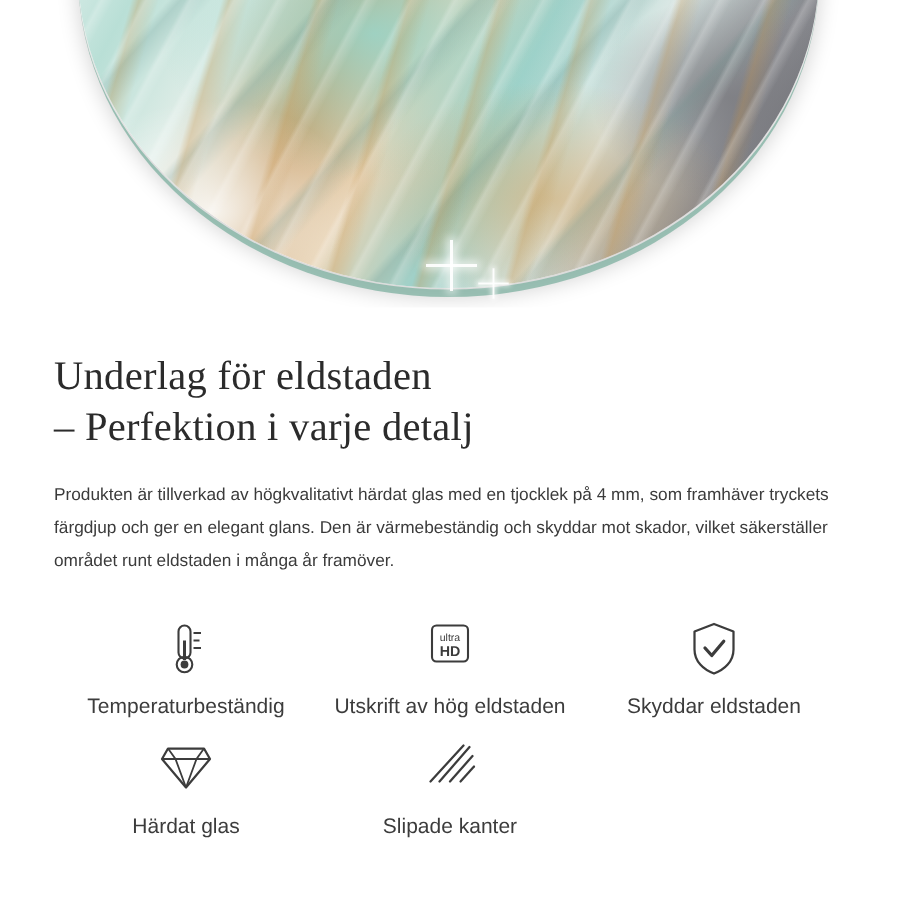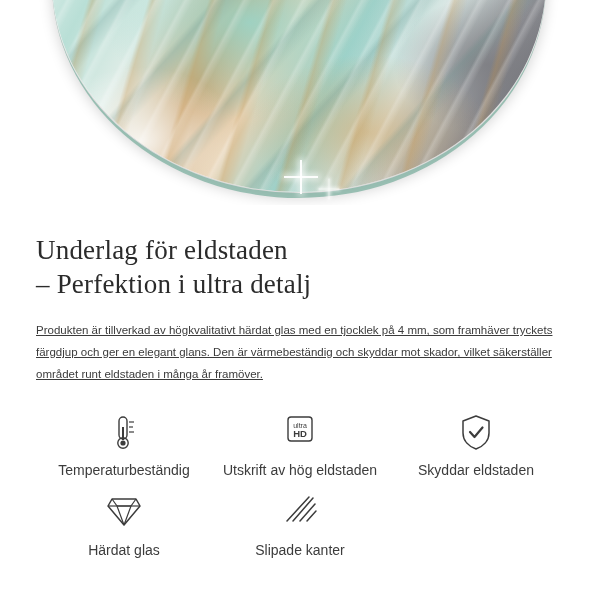--- a/index.html
+++ b/index.html
@@ -117,21 +117,20 @@
     letter-spacing: 0.2px;
   }
   .headline .line2 { display: block; }
 
   .body-copy {
     font-size: 11.5px;
     line-height: 22px;
     color: #3b3b3b;
     margin: 0;
     max-width: 520px;
-    text-decoration: underline;
   }
 
   
   .features {
     margin-top: 28px;
     display: grid;
     grid-template-columns: repeat(3, 1fr);
     row-gap: 16px;
     column-gap: 0;
   }
@@ -164,21 +163,21 @@
     <div class="hero-disc"></div>
     <div class="hero-edge"></div>
     <div class="hero-sparkle sp1"></div>
     <div class="hero-sparkle sp2"></div>
   </div>
 
   <div class="content">
 
     <h1 class="headline">
       <span>Underlag för eldstaden</span>
-      <span class="line2">– Perfektion i ultra detalj</span>
+      <span class="line2">– Perfektion i varje detalj</span>
     </h1>
 
     <p class="body-copy">Produkten är tillverkad av högkvalitativt härdat glas med en tjocklek på 4 mm, som framhäver tryckets färgdjup och ger en elegant glans. Den är värmebeständig och skyddar mot skador, vilket säkerställer området runt eldstaden i många år framöver.</p>
 
     <div class="features">
 
       <div class="feature">
         <div class="feature-icon">
           <svg width="34" height="40" viewBox="0 0 34 40">
             <rect x="12" y="4" width="8" height="22" rx="4" fill="none" stroke="#3c3c3c" stroke-width="1.4"></rect>

